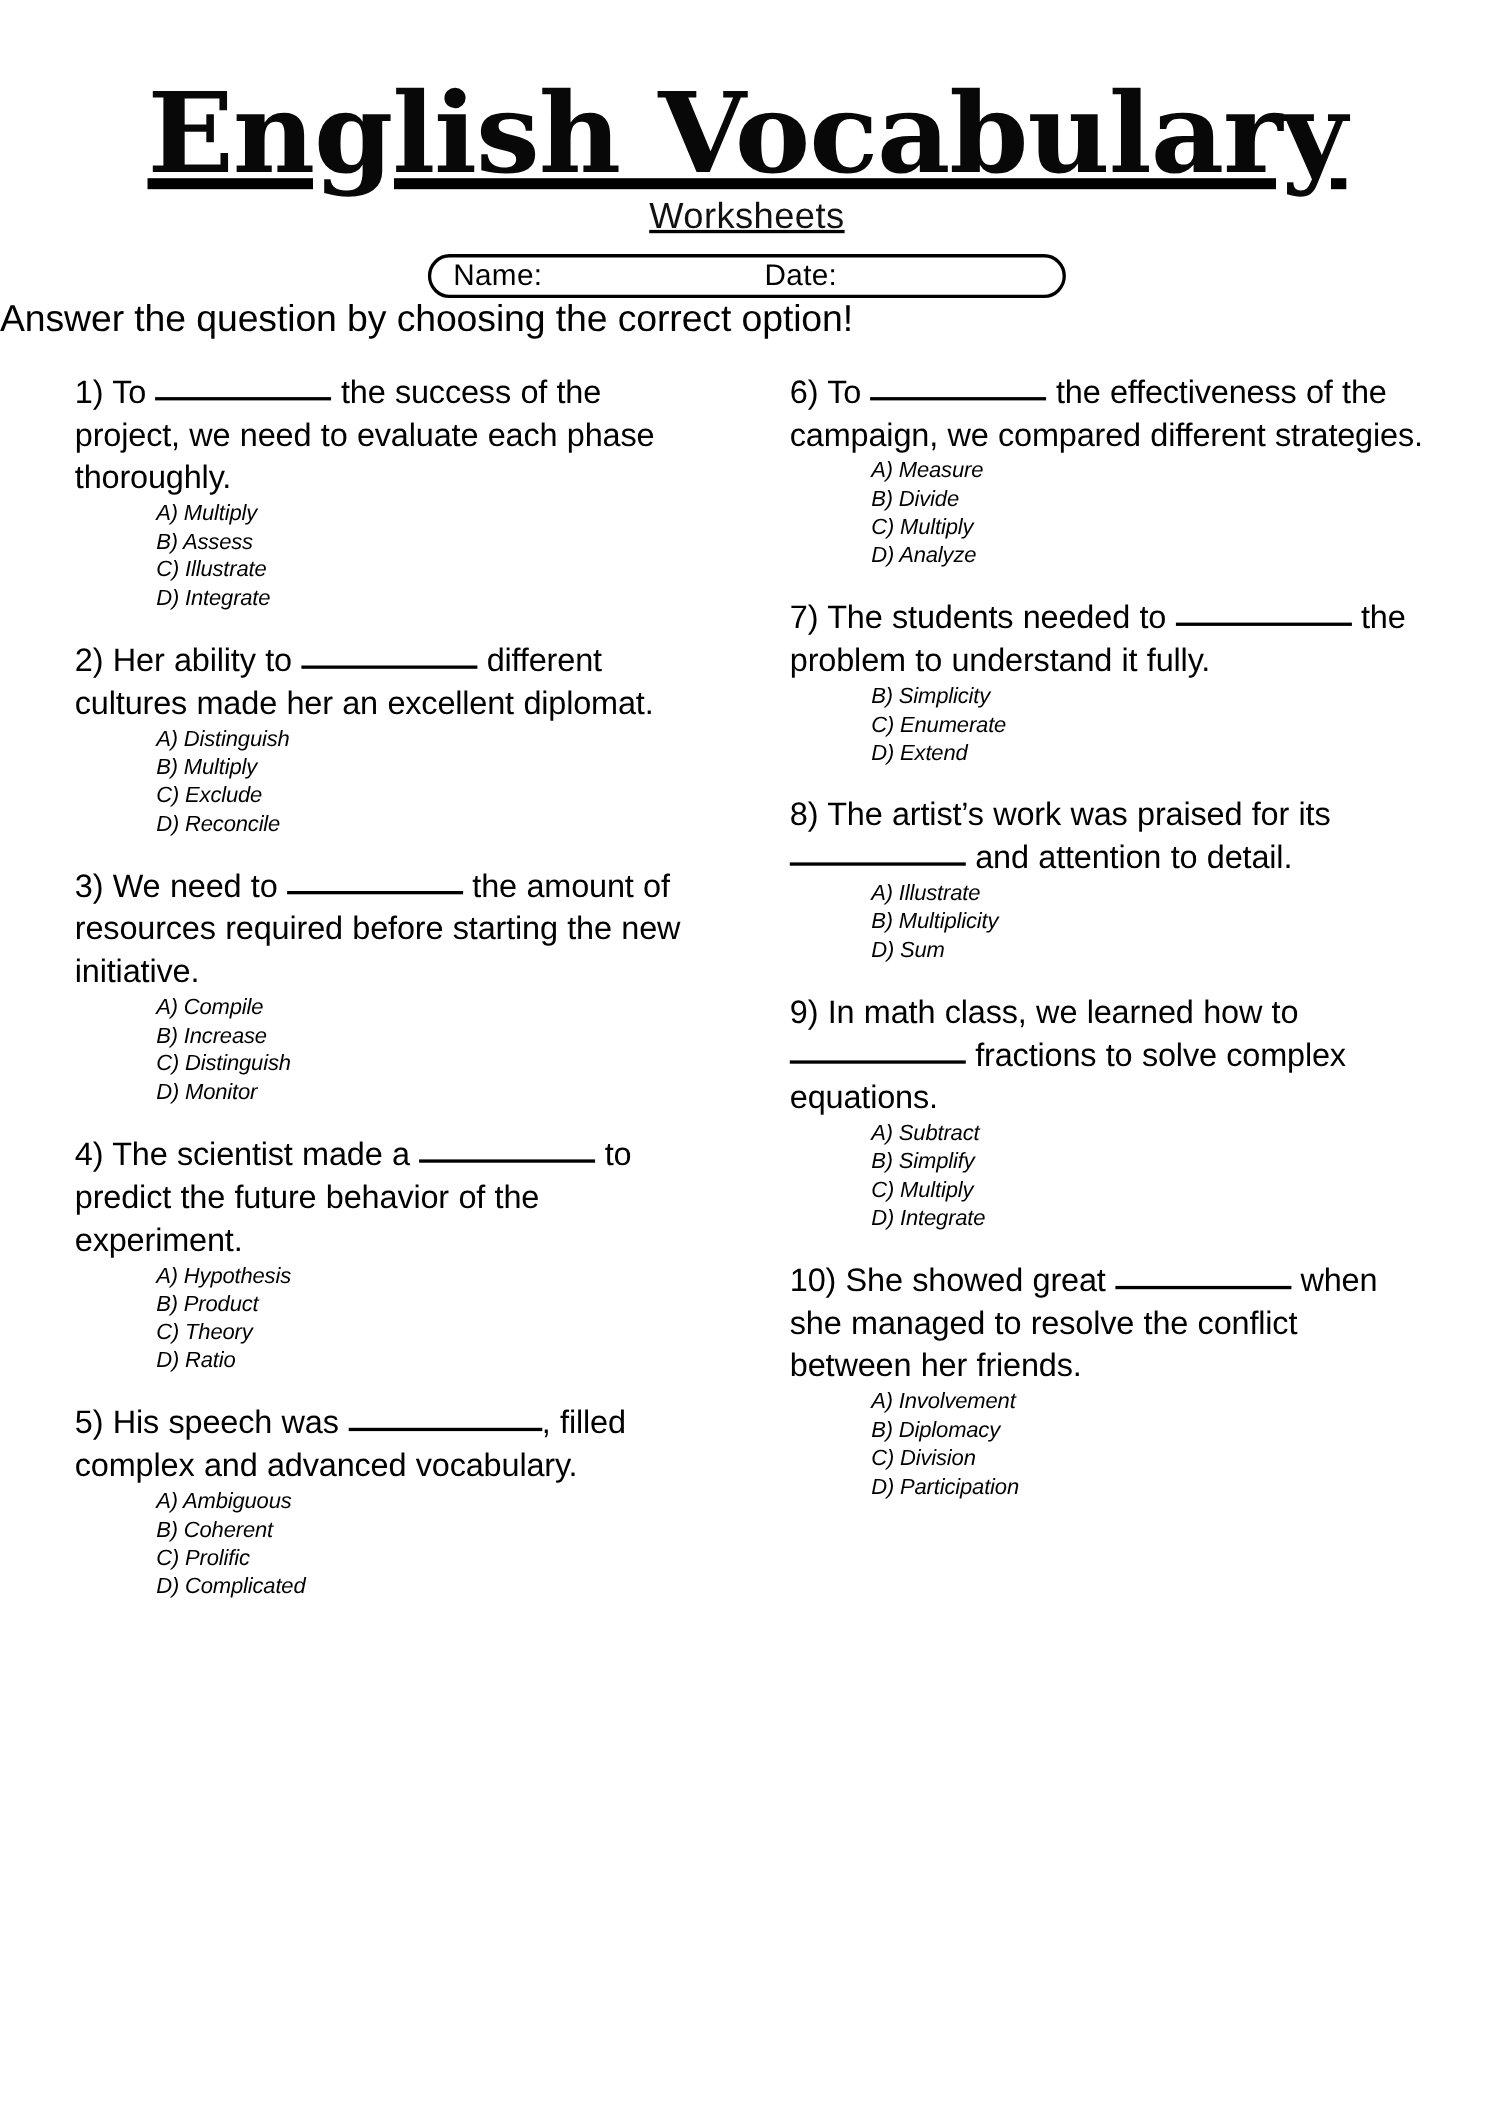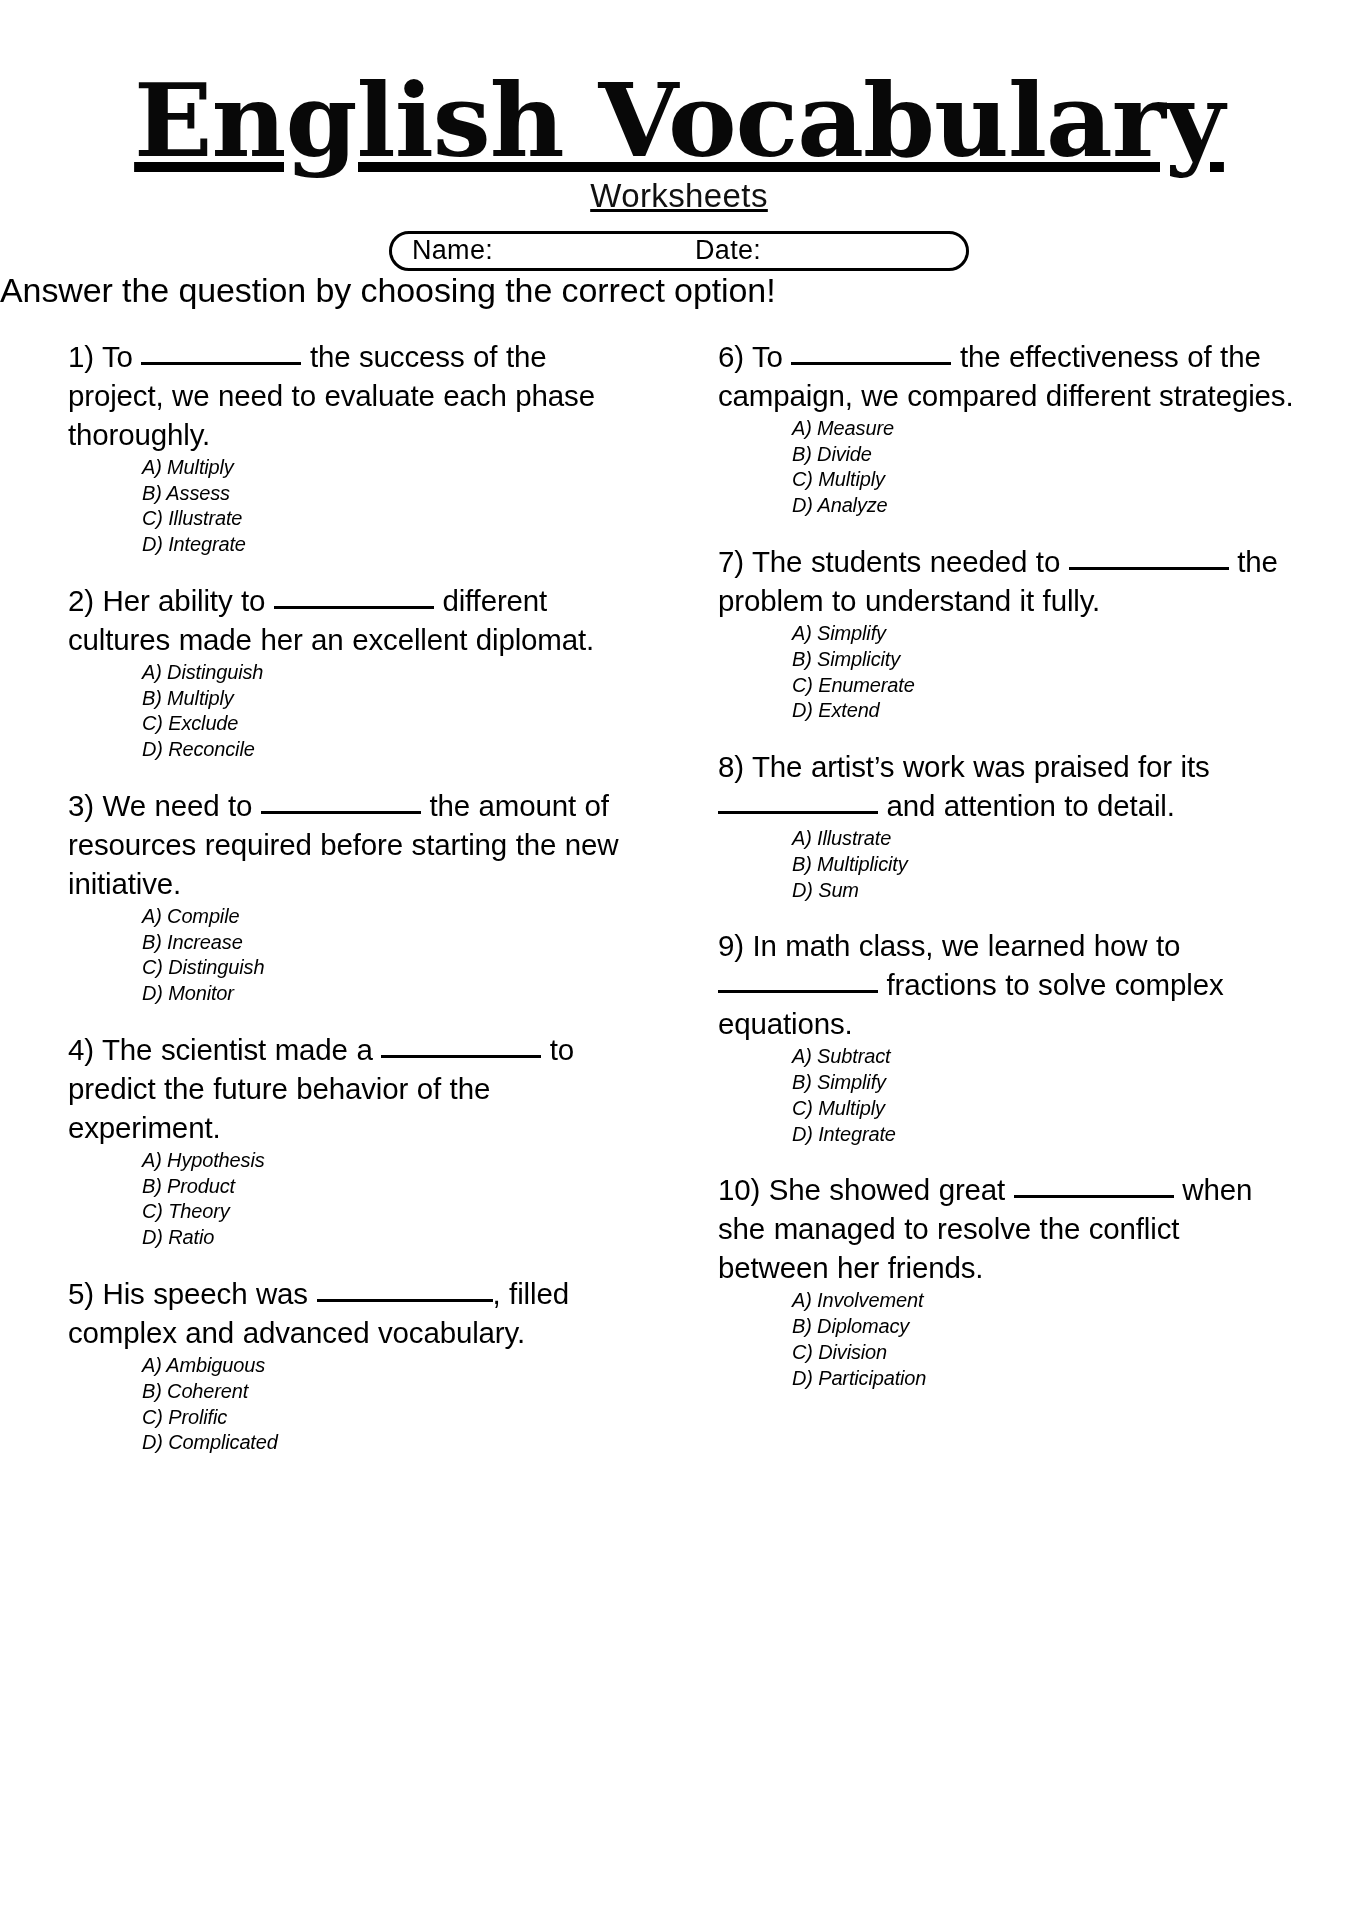--- a/index.html
+++ b/index.html
@@ -188,21 +188,20 @@
         <ul class="options">
           <li class="option">A) Measure</li>
           <li class="option">B) Divide</li>
           <li class="option">C) Multiply</li>
           <li class="option">D) Analyze</li>
         </ul>
       </div>
       <div class="question-block">
         <p class="question-text"><span>7)</span> <span>The students needed to</span> <span class="blank blank-md"></span> <span>the problem to understand it fully.</span></p>
         <ul class="options">
-          <li class="option">A) Simplify</li>
           <li class="option">B) Simplicity</li>
           <li class="option">C) Enumerate</li>
           <li class="option">D) Extend</li>
         </ul>
       </div>
       <div class="question-block">
         <p class="question-text"><span>8)</span> <span>The artist’s work was praised for its</span> <span class="blank blank-md"></span> <span>and attention to detail.</span></p>
         <ul class="options">
           <li class="option">A) Illustrate</li>
           <li class="option">B) Multiplicity</li>

